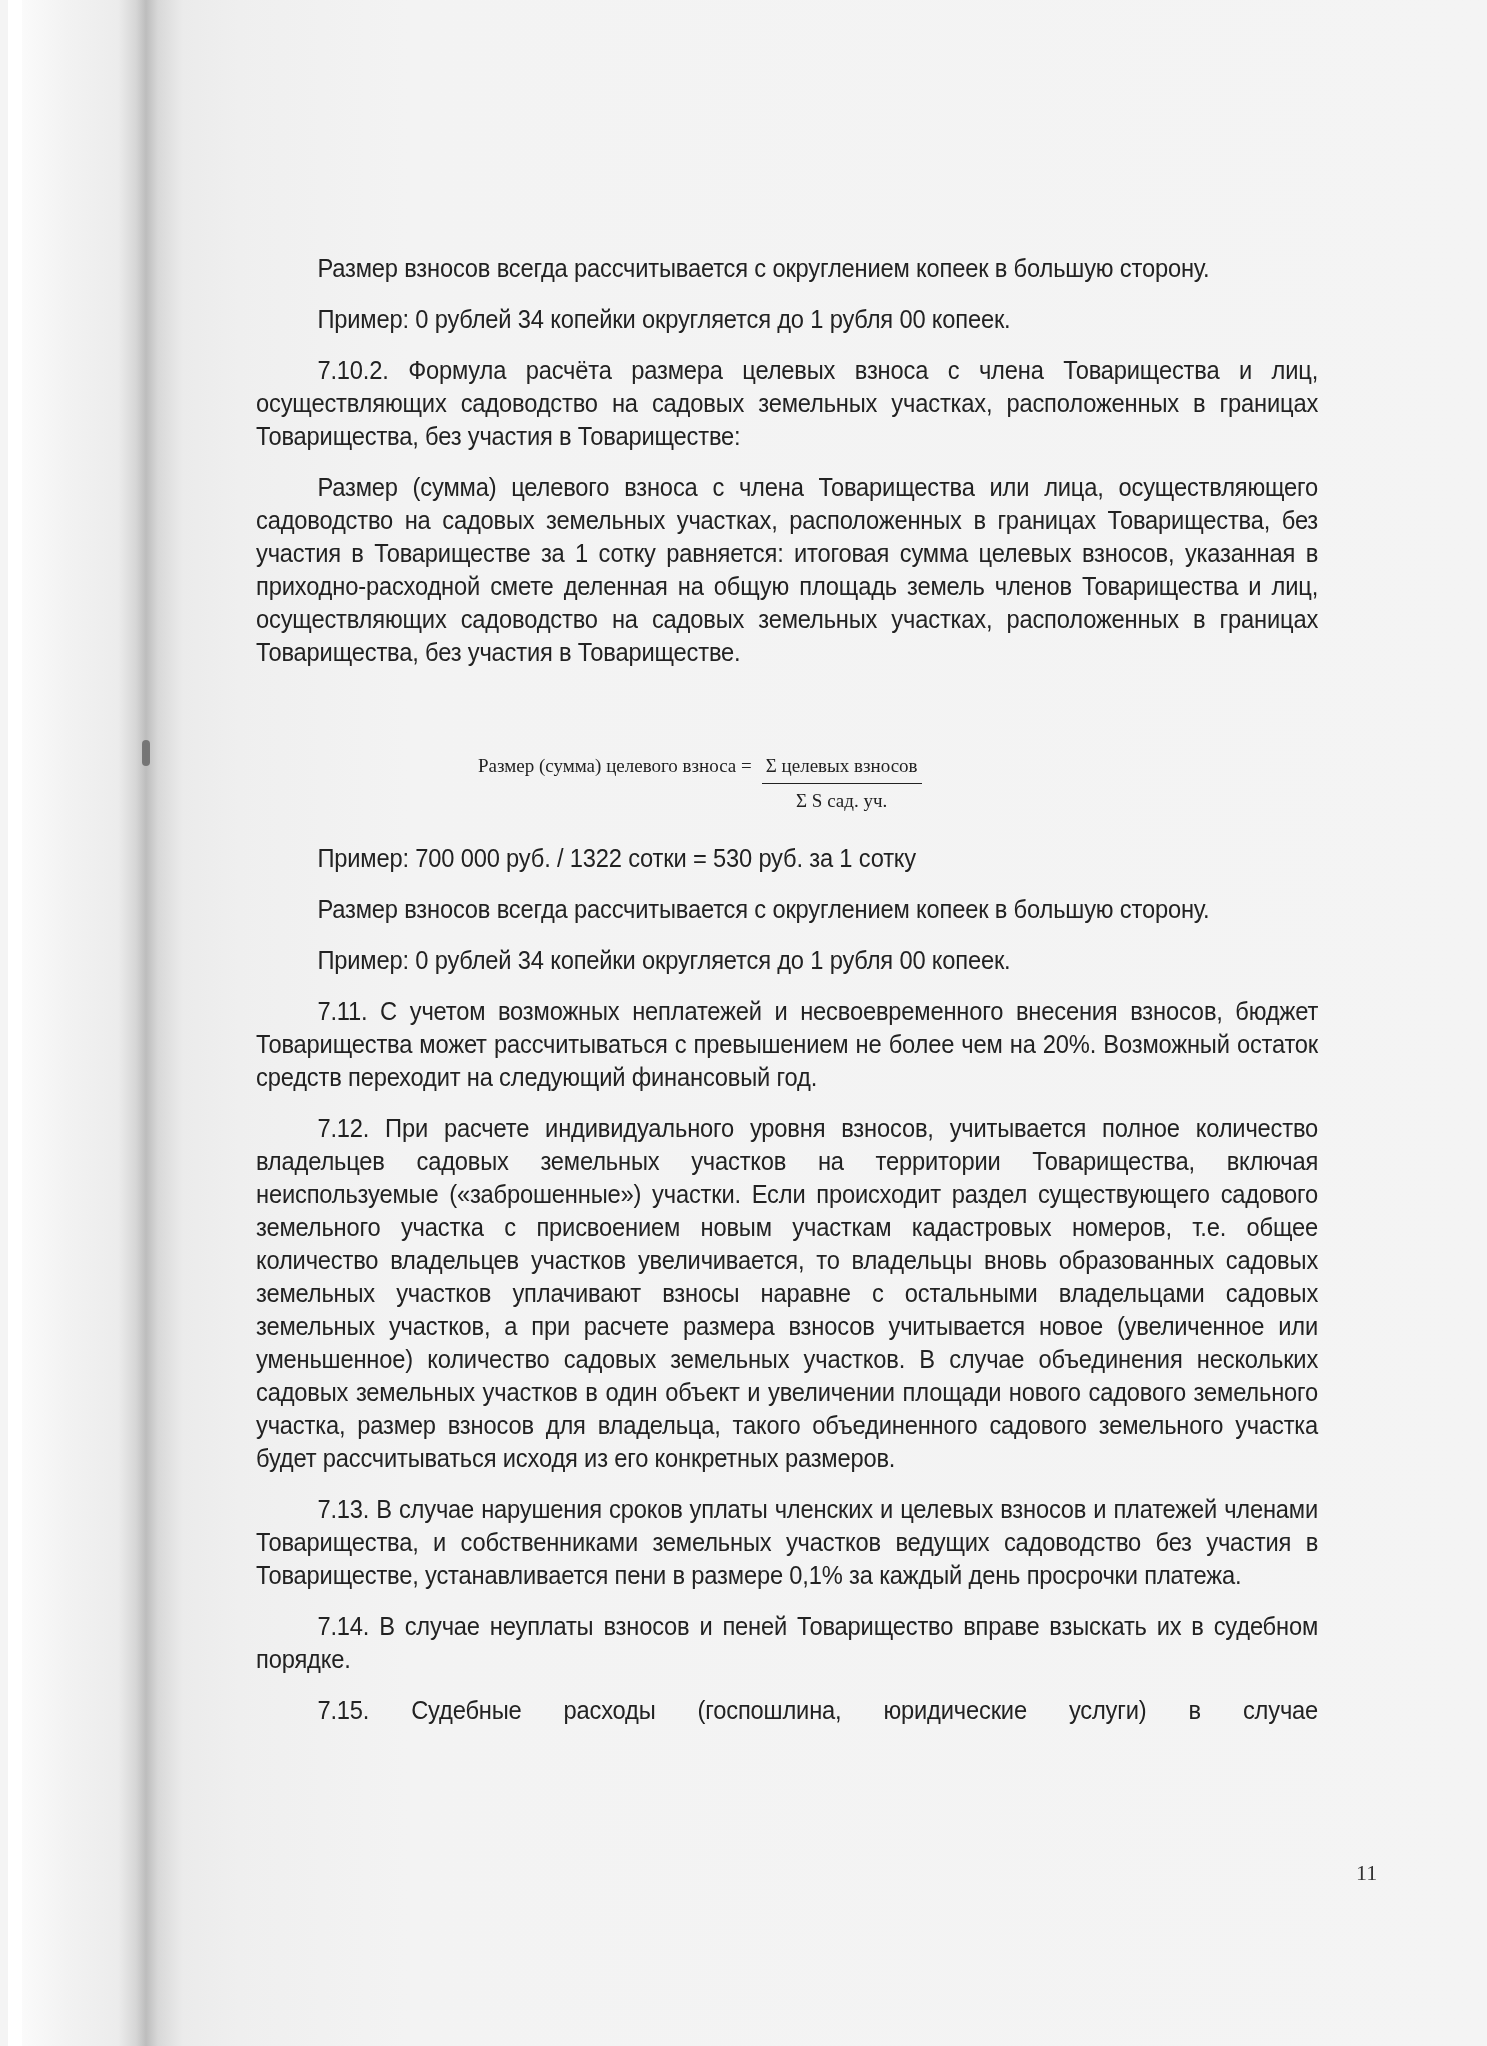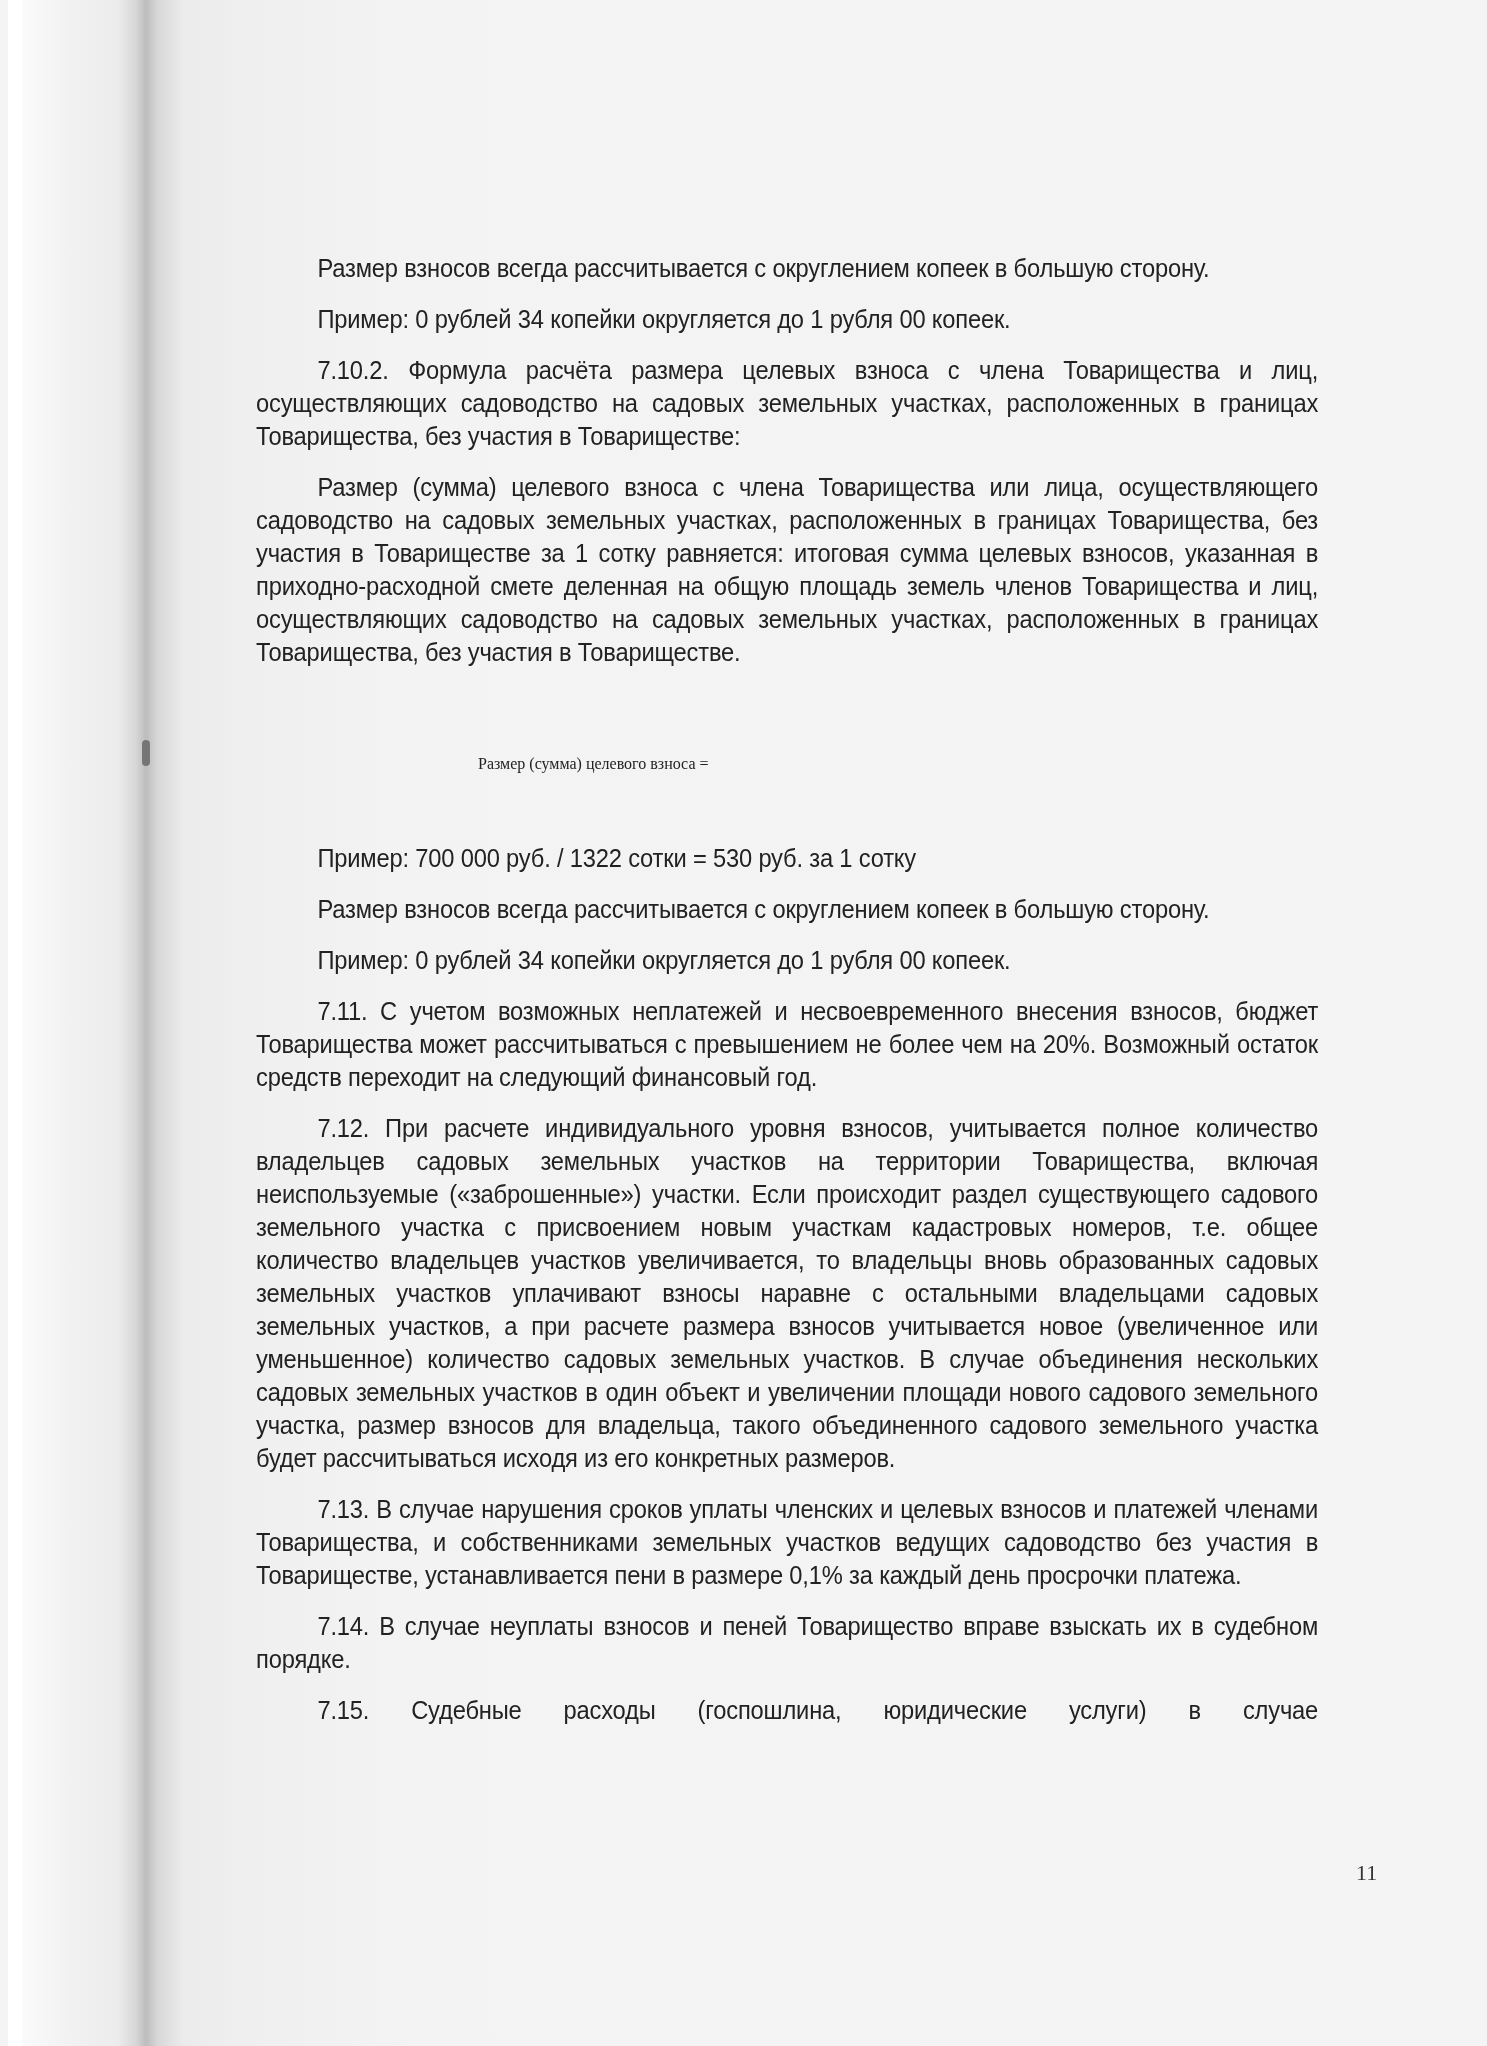--- a/index.html
+++ b/index.html
@@ -26,21 +26,21 @@
     color: #222;
     font-size: 25.5px;
     line-height: 33px;
     letter-spacing: -0.2px;
     transform: scaleX(0.93);
     transform-origin: left top;
   }
   .text-block p { margin: 0 0 18px 0; text-align: justify; text-indent: 66px; }
   .formula {
     position: absolute; left: 470px; top: 755px;
-    font-family: "Liberation Serif", serif; font-size: 16px; color: #222;
+    font-family: "Liberation Serif", serif; font-size: 19px; color: #222;
     display: flex; align-items: flex-start;
   }
   .formula .lhs { margin-right: 10px; }
   .fraction { display: inline-flex; flex-direction: column; align-items: center; }
   .fraction .num { padding: 0 4px 6px 4px; border-bottom: 1.5px solid #222; }
   .fraction .den { padding-top: 6px; }
   .page-number {
     position: absolute; left: 1348px; top: 1860px;
     font-family: "Liberation Serif", serif; font-size: 22px; color: #333;
   }
@@ -57,20 +57,24 @@
 
   <div class="text-block" style="top:252px;">
     <p>Размер взносов всегда рассчитывается с округлением копеек в большую сторону.</p>
     <p>Пример: 0 рублей 34 копейки округляется до 1 рубля 00 копеек.</p>
     <p>7.10.2. Формула расчёта размера целевых взноса с члена Товарищества и лиц, осуществляющих садоводство на садовых земельных участках, расположенных в границах Товарищества, без участия в Товариществе:</p>
     <p>Размер (сумма) целевого взноса с члена Товарищества или лица, осуществляющего садоводство на садовых земельных участках, расположенных в границах Товарищества, без участия в Товариществе за 1 сотку равняется: итоговая сумма целевых взносов, указанная в приходно-расходной смете деленная на общую площадь земель членов Товарищества и лиц, осуществляющих садоводство на садовых земельных участках, расположенных в границах Товарищества, без участия в Товариществе.</p>
   </div>
 
   <div class="formula">
     <span class="lhs">Размер (сумма) целевого взноса =</span>
+    <span class="fraction">
+      <span class="num">Σ целевых взносов</span>
+      <span class="den">Σ S сад. уч.</span>
+    </span>
   </div>
 
   <div class="text-block" style="top:842px;">
     <p>Пример: 700 000 руб. / 1322 сотки = 530 руб. за 1 сотку</p>
     <p>Размер взносов всегда рассчитывается с округлением копеек в большую сторону.</p>
     <p>Пример: 0 рублей 34 копейки округляется до 1 рубля 00 копеек.</p>
     <p>7.11. С учетом возможных неплатежей и несвоевременного внесения взносов, бюджет Товарищества может рассчитываться с превышением не более чем на 20%. Возможный остаток средств переходит на следующий финансовый год.</p>
     <p>7.12. При расчете индивидуального уровня взносов, учитывается полное количество владельцев садовых земельных участков на территории Товарищества, включая неиспользуемые («заброшенные») участки. Если происходит раздел существующего садового земельного участка с присвоением новым участкам кадастровых номеров, т.е. общее количество владельцев участков увеличивается, то владельцы вновь образованных садовых земельных участков уплачивают взносы наравне с остальными владельцами садовых земельных участков, а при расчете размера взносов учитывается новое (увеличенное или уменьшенное) количество садовых земельных участков. В случае объединения нескольких садовых земельных участков в один объект и увеличении площади нового садового земельного участка, размер взносов для владельца, такого объединенного садового земельного участка будет рассчитываться исходя из его конкретных размеров.</p>
     <p>7.13. В случае нарушения сроков уплаты членских и целевых взносов и платежей членами Товарищества, и собственниками земельных участков ведущих садоводство без участия в Товариществе, устанавливается пени в размере 0,1% за каждый день просрочки платежа.</p>
     <p>7.14. В случае неуплаты взносов и пеней Товарищество вправе взыскать их в судебном порядке.</p>

